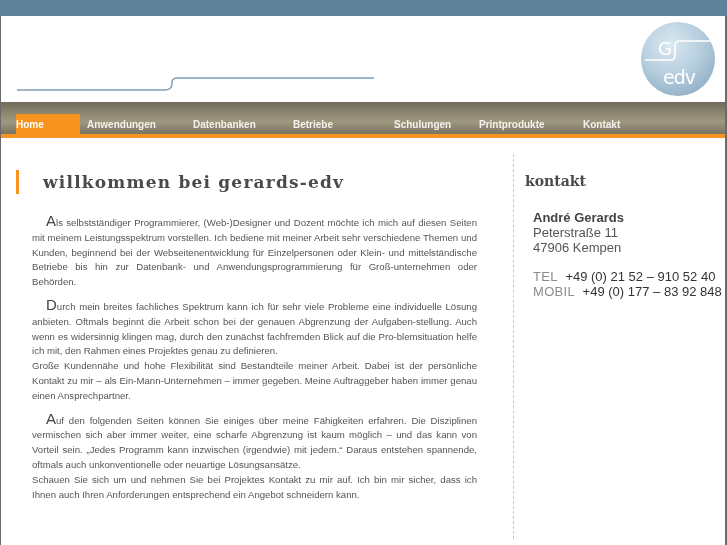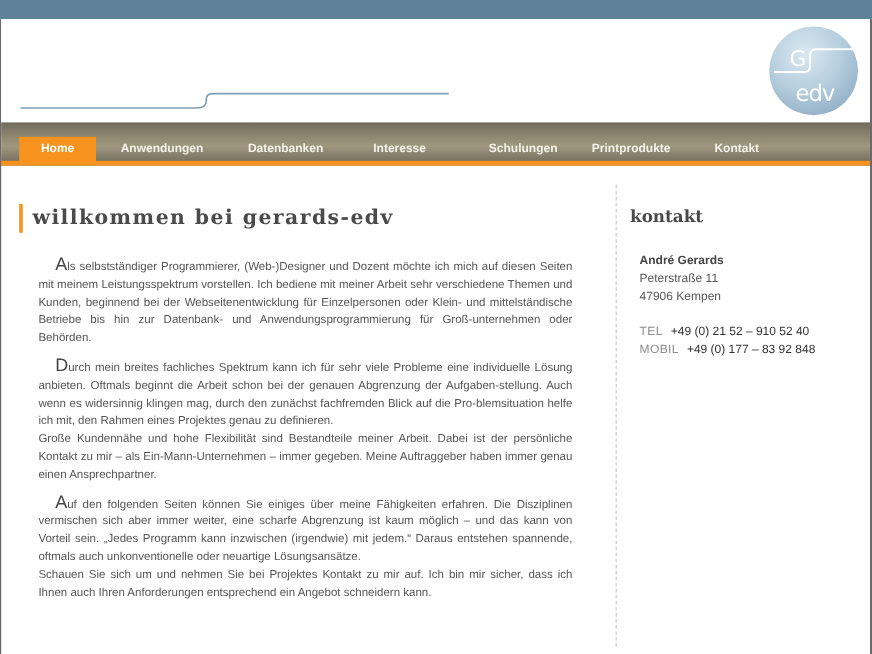--- a/index.html
+++ b/index.html
@@ -49,32 +49,32 @@
       position: absolute; left: 1px; top: 102px; width: 724px; height: 36px;
       background: linear-gradient(to bottom, #6f6a5b 0%, #8c8670 30%, #9e9880 55%, #7d7766 85%, #6a6555 100%);
     }
     .nav-underline {
       position: absolute; left: 1px; top: 134px; width: 724px; height: 4px;
       background: #f7931e;
     }
     .nav-item {
       position: absolute; top: 12px; height: 22px;
       font-size: 10px; font-weight: bold; color: #f4f2ea;
-      line-height: 22px; text-align: center; white-space: nowrap;
+      line-height: 22px; text-align: left; white-space: nowrap;
       cursor: pointer;
     }
     .nav-item.active {
       background: #f7931e; color: #ffffff;
     }
 
     .main { position: absolute; left: 0; top: 138px; width: 727px; height: 407px; }
 
     .page-title-wrap {
       position: absolute; left: 16px; top: 32px; height: 24px;
-      border-left: 3px solid #f7931e; padding-left: 8px;
+      border-left: 3px solid #f7931e; padding-left: 24px;
     }
     .page-title {
       font-family: "DejaVu Serif", serif; font-size: 17px; color: #4a4a4a;
       letter-spacing: 1.2px; line-height: 24px; white-space: nowrap;
     }
 
     .content {
       position: absolute; left: 32px; top: 76px; width: 445px;
       font-size: 9.6px; color: #555555; line-height: 14.8px;
       text-align: justify;
@@ -88,21 +88,21 @@
       border-left: 1px dashed #c8c8c8;
     }
 
     .sidebar {
       position: absolute; left: 525px; top: 34px; width: 190px;
     }
     .sidebar-title {
       font-family: "DejaVu Serif", serif; font-size: 14px; color: #4a4a4a;
       line-height: 18px; margin-bottom: 20px;
     }
-    .contact-block { padding-left: 8px; font-size: 10px; color: #555; line-height: 15px; }
+    .contact-block { padding-left: 8px; font-size: 13px; color: #555; line-height: 15px; }
     .contact-name { font-weight: bold; color: #444; }
     .contact-gap { height: 14px; }
     .contact-row { white-space: nowrap; }
     .contact-label { color: #8d8d8d; margin-right: 4px; letter-spacing: 0.3px; }
     .contact-value { color: #333; text-align: center; }
   </style>
 </head>
 <body>
 
 <div class="topbar"></div>
@@ -121,21 +121,21 @@
     <path d="M4 38 L30 38 Q34 38 34 33 L34 24 Q34 19 39 19 L70 19" fill="none" stroke="#ffffff" stroke-width="1.6"></path>
     <text x="17" y="33" font-family="DejaVu Sans, sans-serif" font-size="18" fill="#ffffff">G</text>
     <text x="22" y="62" font-family="DejaVu Sans, sans-serif" font-size="19" fill="#ffffff" letter-spacing="-1">edv</text>
   </svg>
 </div>
 
 <div class="nav">
   <div class="nav-item active" style="left:15px;width:64px;">Home</div>
   <div class="nav-item" style="left:86px;width:96px;">Anwendungen</div>
   <div class="nav-item" style="left:192px;width:90px;">Datenbanken</div>
-  <div class="nav-item" style="left:292px;width:80px;">Interesse</div>
+  <div class="nav-item" style="left:292px;width:80px;">Betriebe</div>
   <div class="nav-item" style="left:393px;width:84px;">Schulungen</div>
   <div class="nav-item" style="left:478px;width:94px;">Printprodukte</div>
   <div class="nav-item" style="left:582px;width:62px;">Kontakt</div>
 </div>
 <div class="nav-underline"></div>
 
 <div class="main">
   <div class="page-title-wrap">
     <h1 class="page-title">willkommen bei gerards-edv</h1>
   </div>

